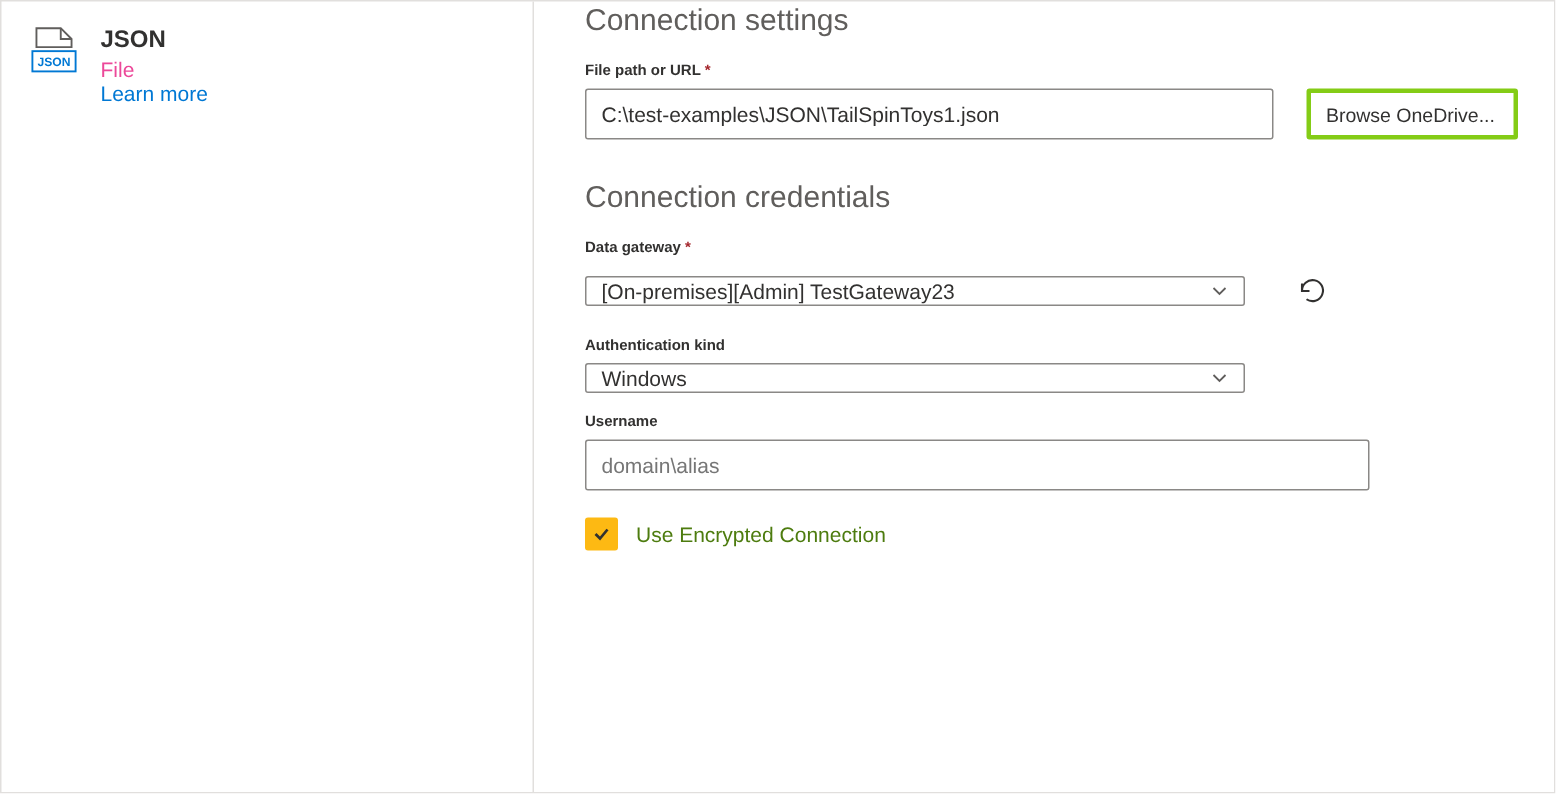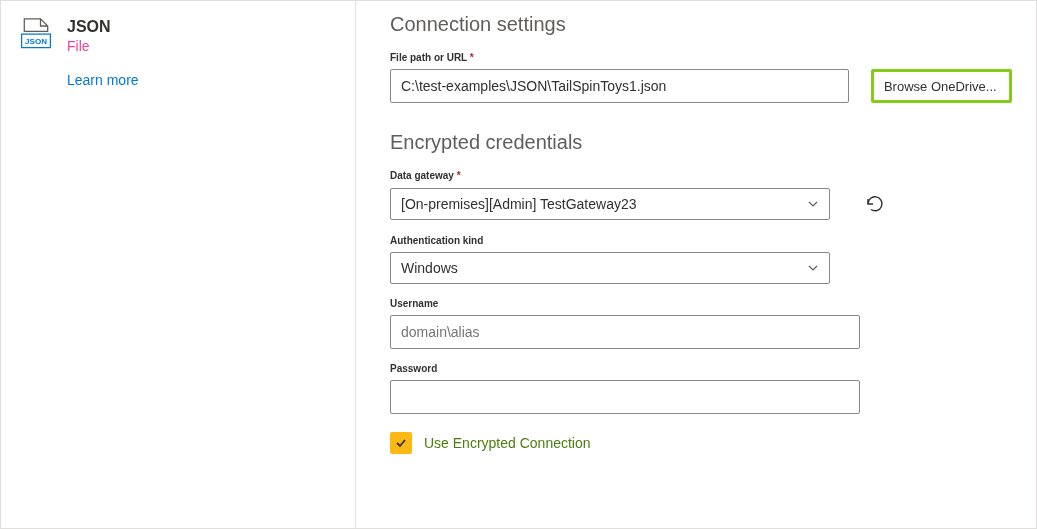--- a/index.html
+++ b/index.html
@@ -49,29 +49,28 @@
       color: #323130;
       line-height: 1.2;
     }
     .sidebar-subtitle {
       font-size: 14px;
       color: #ec4899;
       margin-top: 2px;
     }
     .learn-more {
       display: inline-block;
-      margin-top: 18px;
       color: #0078d4;
       text-decoration: none;
       font-size: 14px;
       margin-left: 48px;
     }
     .main {
       flex: 1;
-      padding: 10px 24px 0 34px;
+      padding: 0 24px 0 34px;
       overflow: hidden;
     }
     .section-heading {
       font-size: 20px;
       font-weight: 400;
       color: #605e5c;
       margin-bottom: 16px;
       margin-top: 2px;
     }
     .section-heading.second {
@@ -119,21 +118,21 @@
       font-family: inherit;
       color: #323130;
       padding: 0 10px;
       cursor: pointer;
       white-space: nowrap;
       width: 144px;
       text-align: left;
       overflow: hidden;
     }
     .select-box {
-      height: 32px;
+      height: 20px;
       border: 1px solid #8a8886;
       border-radius: 2px;
       background: #fff;
       display: flex;
       align-items: center;
       justify-content: space-between;
       padding: 0 10px;
       cursor: pointer;
       width: 440px;
     }
@@ -152,21 +151,21 @@
       justify-content: center;
       cursor: pointer;
       background: transparent;
       border: none;
       margin-left: 6px;
     }
     .field-block {
       margin-top: 14px;
     }
     .input-440 {
-      width: 470px;
+      width: 523px;
     }
     .checkbox-row {
       display: flex;
       align-items: center;
       gap: 12px;
       margin-top: 18px;
     }
     .checkbox {
       width: 22px;
       height: 22px;
@@ -210,21 +209,21 @@
     <div class="field-block" style="margin-top:0">
       <label class="field-label">
         <span>File path or URL</span> <span class="required">*</span>
       </label>
       <div class="field-row">
         <input type="text" class="text-input filepath" value="C:\test-examples\JSON\TailSpinToys1.json" style="">
         <button class="browse-btn">Browse OneDrive...</button>
       </div>
     </div>
 
-    <h2 class="section-heading second">Encrypted credentials</h2>
+    <h2 class="section-heading second">Connection credentials</h2>
 
     <div class="field-block" style="margin-top:0">
       <label class="field-label">
         <span>Data gateway</span> <span class="required">*</span>
       </label>
       <div class="field-row">
         <div class="select-box">
           <span class="select-value">[On-premises][Admin] TestGateway23</span>
           <svg class="chevron" width="12" height="12" viewBox="0 0 12 12">
             <path d="M2 4 L6 8 L10 4" fill="none" stroke="#605e5c" stroke-width="1.2"></path>
@@ -249,24 +248,20 @@
           </svg>
         </div>
       </div>
     </div>
 
     <div class="field-block">
       <label class="field-label">Username</label>
       <input type="text" class="text-input input-440" placeholder="domain\alias" style="">
     </div>
 
-    <div class="field-block">
-      <label class="field-label">Password</label>
-      <input type="password" class="text-input input-440" style="">
-    </div>
 
     <div class="checkbox-row">
       <div class="checkbox">
         <svg width="14" height="14" viewBox="0 0 14 14">
           <path d="M3 7 L6 10 L11 4" fill="none" stroke="#323130" stroke-width="1.8"></path>
         </svg>
       </div>
       <span class="checkbox-label">Use Encrypted Connection</span>
     </div>
 

